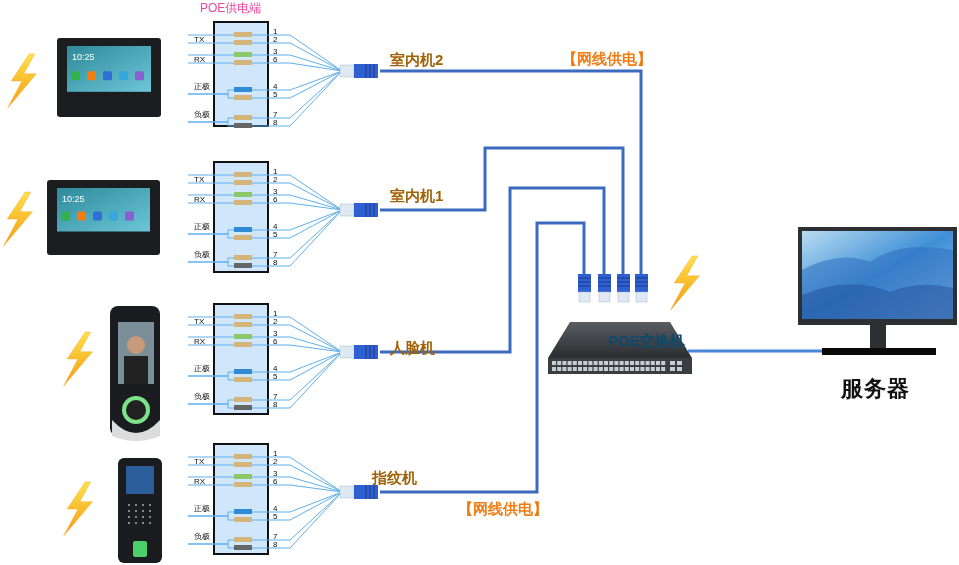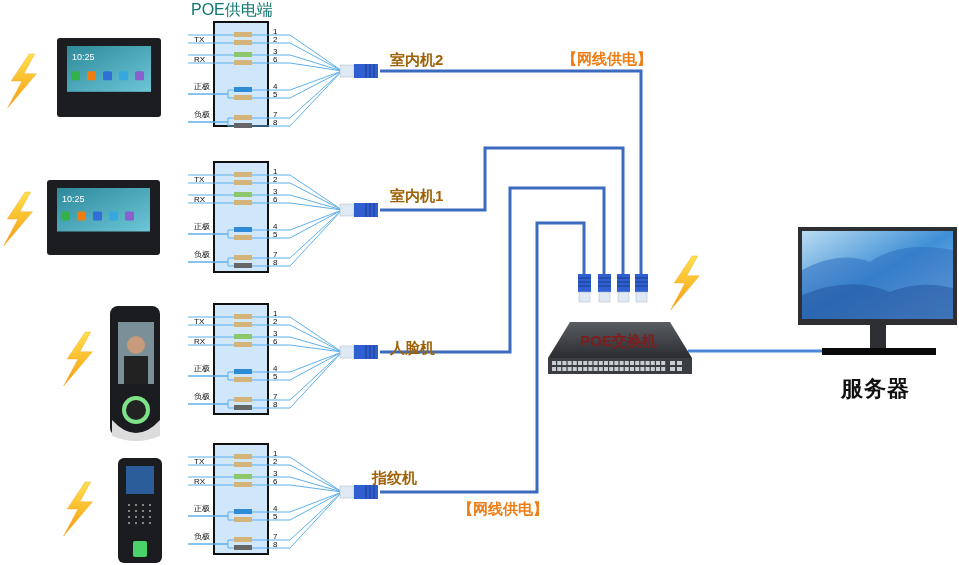--- a/index.html
+++ b/index.html
@@ -1,24 +1,24 @@
 <!DOCTYPE html>
 <html><head>
 <meta charset="utf-8">
 <style>
   html, body { margin:0; padding:0; background:#ffffff; }
   body { width:959px; height:565px; position:relative; overflow:hidden;
          font-family:"Liberation Sans","DejaVu Sans",sans-serif; }
   #canvas { position:absolute; left:0; top:0; }
   .lbl { position:absolute; white-space:nowrap; }
-  .title-top { left:191px; top:0px; font-size:16px; color:#0f766e; }
+  .title-top { left:200px; top:0px; font-size:12px; color:#ec4899; }
   .dev-label { font-size:15px; font-weight:bold; color:#a16207; }
   .poe-tag { font-size:15px; font-weight:bold; color:#f07c12; }
   .server-label { font-size:22px; font-weight:bold; color:#111; letter-spacing:1px; }
-  .switch-label { font-size:15px; font-weight:bold; color:#7f1d1d; }
+  .switch-label { font-size:15px; font-weight:bold; color:#0c4a6e;margin-left:28px; }
 </style>
 </head>
 <body>
 
 <svg id="canvas" width="959" height="565" viewBox="0 0 959 565">
   <defs>
     <linearGradient id="bolt" x1="0" y1="0" x2="0" y2="1">
       <stop offset="0" stop-color="#ffe14a"></stop>
       <stop offset="1" stop-color="#f59a10"></stop>
     </linearGradient>

